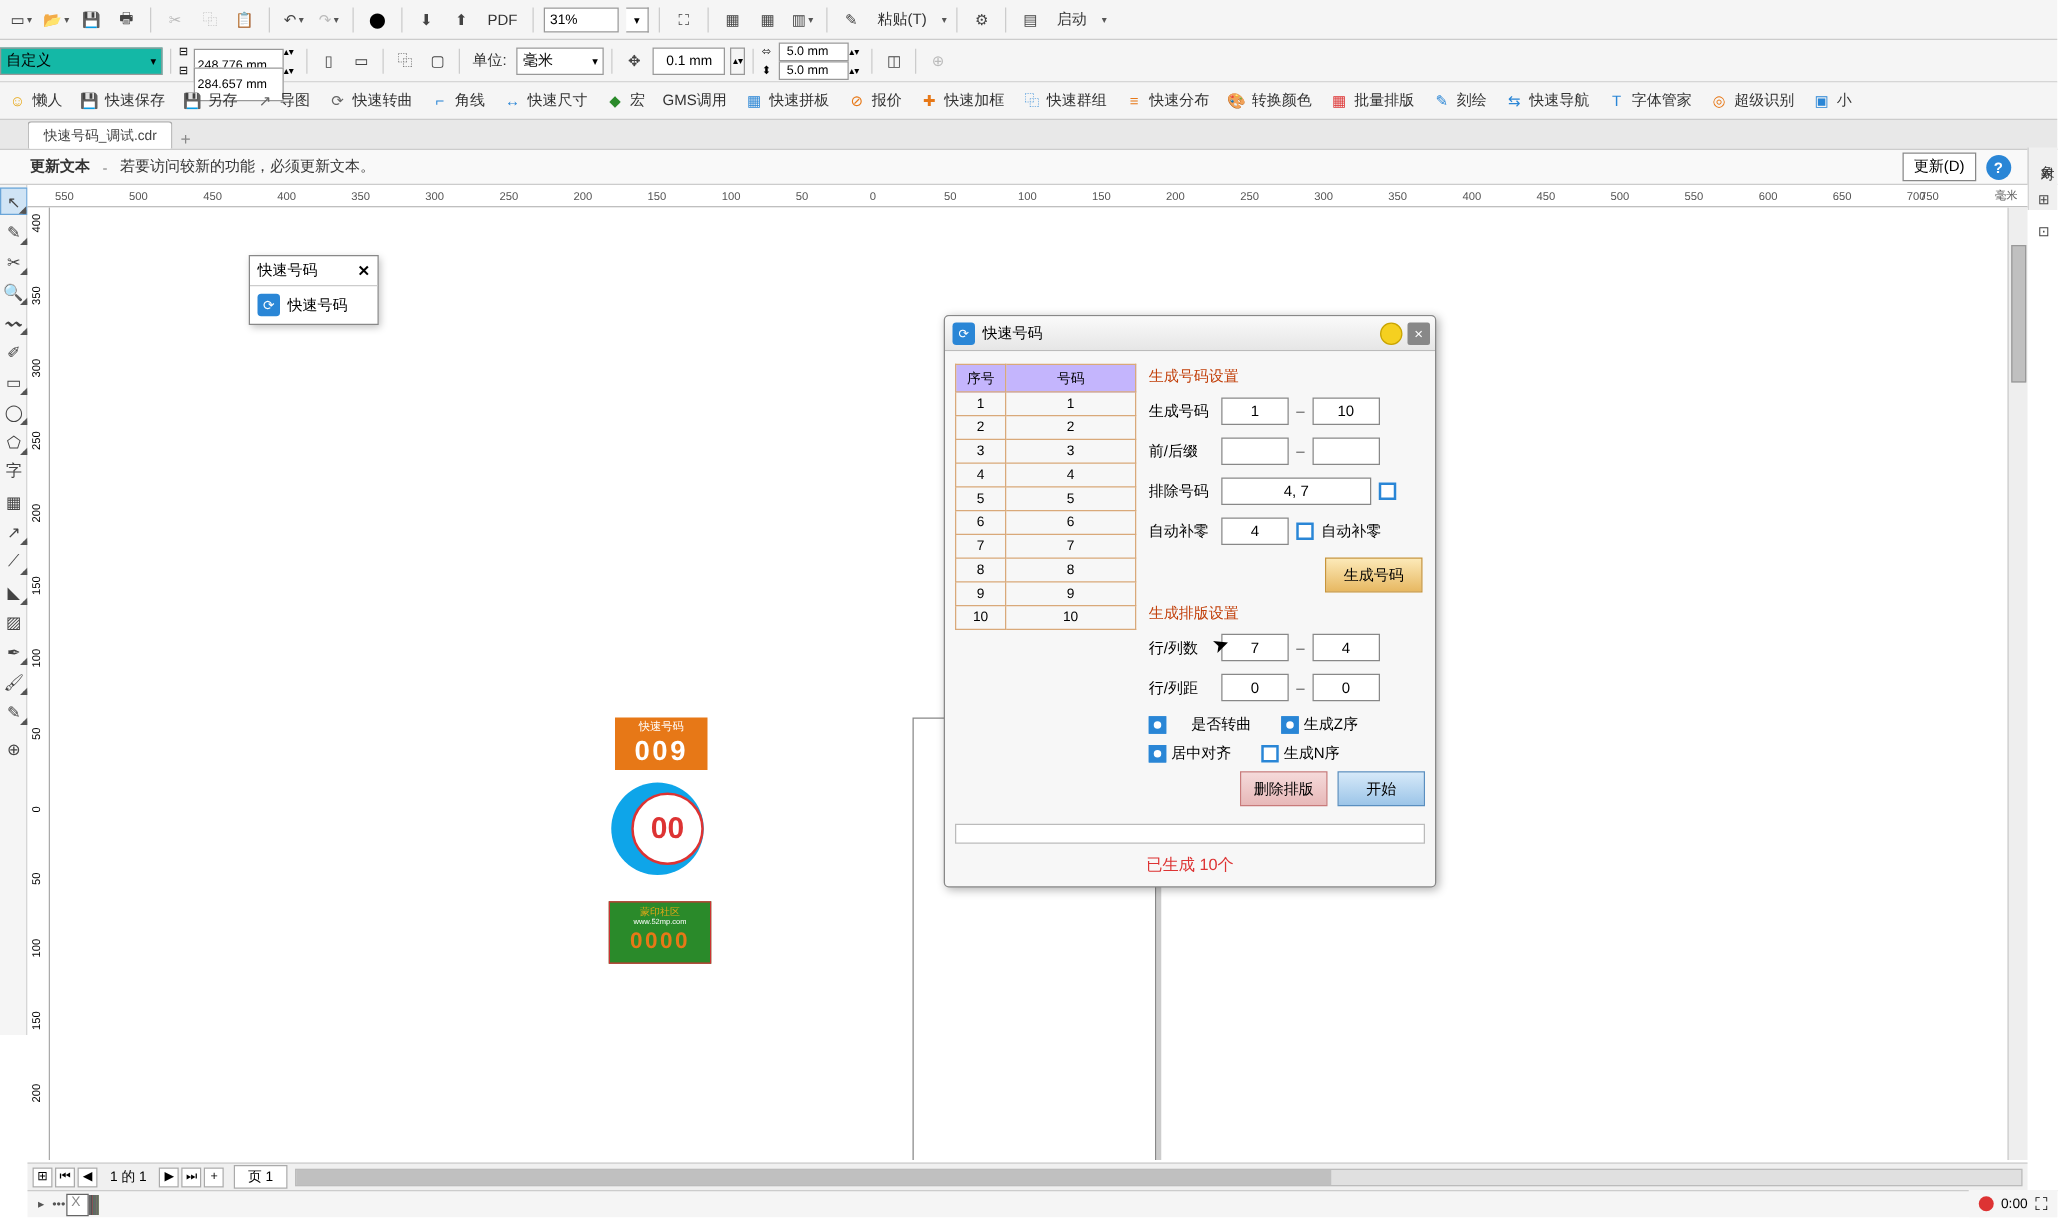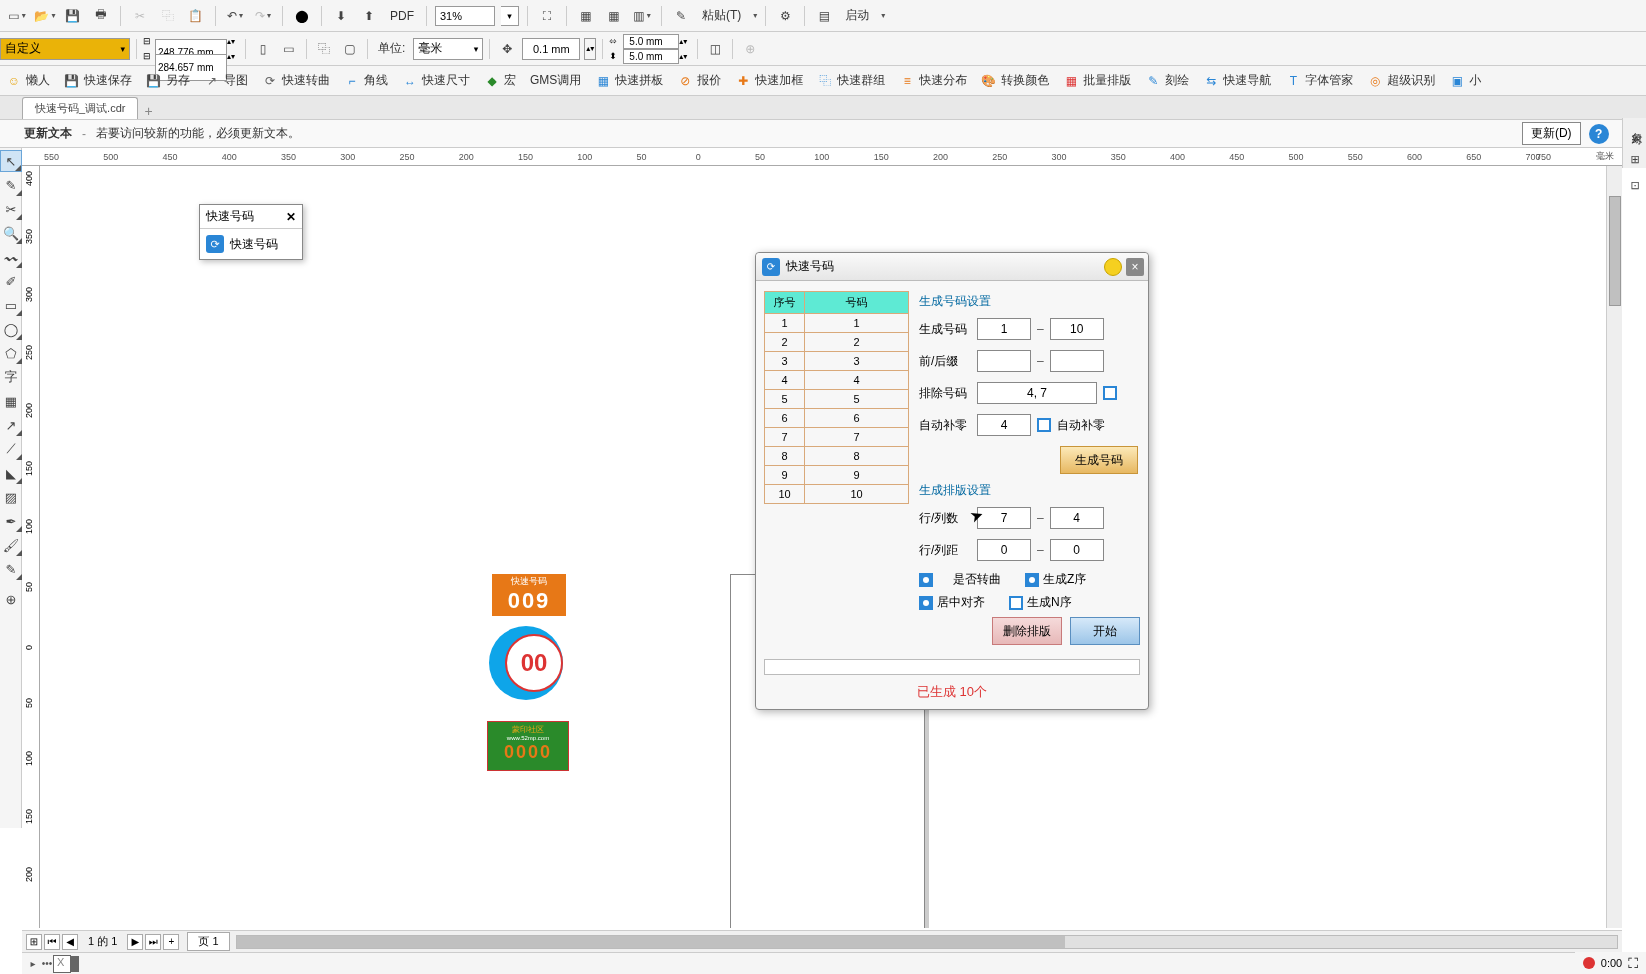--- a/index.html
+++ b/index.html
@@ -10,21 +10,21 @@
 .tb-icon { width: 22px; height: 22px; display: flex; align-items: center; justify-content: center; color: #444; cursor: pointer; }
 .tb-icon.disabled { color: #bbb; }
 .tb-sep { width: 1px; height: 20px; background: #ccc; margin: 0 2px; }
 .tb-input { width: 60px; height: 20px; border: 1px solid #999; font-size: 11px; padding: 0 4px; background: #fff; }
 .tb-drop { width: 18px; height: 20px; border: 1px solid #999; border-left: none; background: #fff; text-align: center; line-height: 18px; font-size: 9px; }
 .tb-text { font-size: 12px; color: #333; padding: 0 4px; }
 .dropdown-arrow { font-size: 8px; color: #555; margin-left: 2px; }
 
 
 .toolbar2 { height: 34px; background: #f5f5f5; border-bottom: 1px solid #ccc; display: flex; align-items: center; padding: 0 0px; gap: 4px; }
-.preset-combo { width: 130px; height: 22px; border: 1px solid #999; padding: 0 4px; font-size: 12px; display: flex; align-items: center; justify-content: space-between; background: #eab308; }
+.preset-combo { width: 130px; height: 22px; border: 1px solid #999; padding: 0 4px; font-size: 12px; display: flex; align-items: center; justify-content: space-between; background: #14b8a6; }
 .dim-group { display: flex; flex-direction: column; font-size: 10px; gap: 0; }
 .dim-row { display: flex; align-items: center; height: 15px; }
 .dim-input { width: 72px; height: 27px; border: 1px solid #999; font-size: 10px; padding: 0 2px; text-align: left; margin-top: 22px; }
 .unit-combo { width: 70px; height: 22px; border: 1px solid #999; padding: 0 4px; font-size: 12px; background: #fff; display: flex; align-items: center; justify-content: space-between; }
 .nudge-input { width: 58px; height: 22px; border: 1px solid #999; font-size: 11px; padding: 0 4px; text-align: center; background: #fff; }
 .dup-group { display: flex; flex-direction: column; }
 .dup-input { width: 56px; height: 15px; border: 1px solid #999; font-size: 10px; padding: 0 5px; text-align: left; }
 
 
 .toolbar3 { height: 30px; background: #f5f5f5; border-bottom: 1px solid #ccc; display: flex; align-items: center; padding: 0 6px; gap: 14px; }
@@ -83,25 +83,25 @@
 
 
 .dialog { position: absolute; left: 755px; top: 252px; width: 394px; background: #f7f7f7; border: 1px solid #888; box-shadow: 2px 2px 8px rgba(0,0,0,0.3); border-radius: 4px; font-size: 12px; }
 .dialog .titlebar { height: 28px; background: linear-gradient(#fafafa,#e6e6e6); border-bottom: 1px solid #bbb; display: flex; align-items: center; padding: 0 6px; border-radius: 4px 4px 0 0; position: relative; }
 .dialog .titlebar .ti { width: 18px; height: 18px; background: #2a86d6; border-radius: 3px; margin-right: 6px; display: flex; align-items: center; justify-content: center; color: #fff; font-size: 10px; }
 .dialog .titlebar .smiley { position: absolute; right: 26px; width: 18px; height: 18px; border-radius: 50%; background: #f5d020; border: 1px solid #c9a400; }
 .dialog .titlebar .x { position: absolute; right: 4px; width: 18px; height: 18px; background: #888; color: #fff; text-align: center; line-height: 18px; font-size: 12px; border-radius: 2px; cursor: pointer; }
 .dialog .content { display: flex; padding: 10px 8px 6px 8px; gap: 10px; }
 .num-table { border: 1px solid #d9873a; border-collapse: collapse; font-size: 11px; }
 .num-table th, .num-table td { border: 1px solid #d9a97a; padding: 3px 0; text-align: center; }
-.num-table th { background: #5eead4; font-weight: normal; }
+.num-table th { background: #c4b5fd; font-weight: normal; }
 .num-table .col1 { width: 40px; }
 .num-table .col2 { width: 104px; }
 .settings { flex: 1; }
-.fieldset-title { font-size: 12px; color: #0369a1; margin: 2px 0 8px 0; position: relative; }
+.fieldset-title { font-size: 12px; color: #c2410c; margin: 2px 0 8px 0; position: relative; }
 .form-row { display: flex; align-items: center; gap: 6px; margin-bottom: 10px; font-size: 12px; }
 .form-row label { width: 52px; text-align: left; }
 .small-input { width: 54px; height: 22px; border: 1px solid #888; text-align: center; font-size: 12px; background: #fff; }
 .small-input.wide { width: 120px; }
 .sep-dash { color: #555; }
 .cbx { width: 14px; height: 14px; border: 2px solid #2a86d6; background: #fff; display: inline-flex; align-items: center; justify-content: center; }
 .cbx.checked { background: #2a86d6; }
 .cbx.checked::after { content: ''; width: 6px; height: 6px; background: #fff; border-radius: 50%; }
 .gen-btn { width: 78px; height: 28px; background: linear-gradient(#fce9b8,#e7b862); border: 1px solid #c8953a; font-size: 12px; cursor: pointer; float: right; margin-right: 2px; }
 .layout-block { margin-top: 12px; clear: both; }

